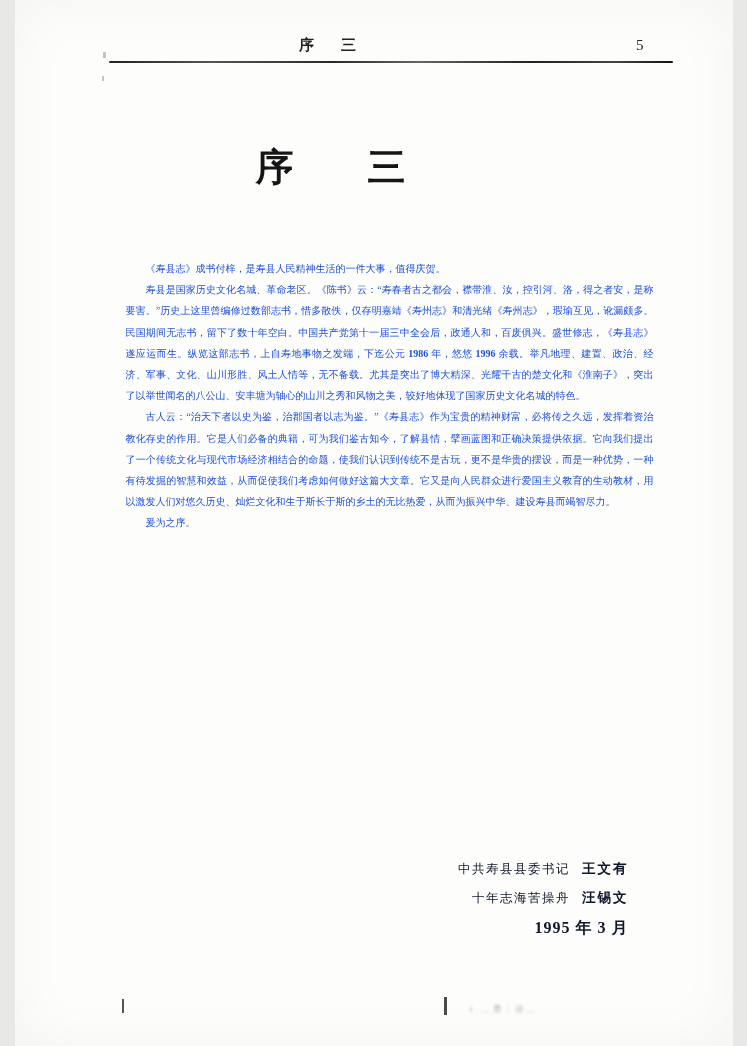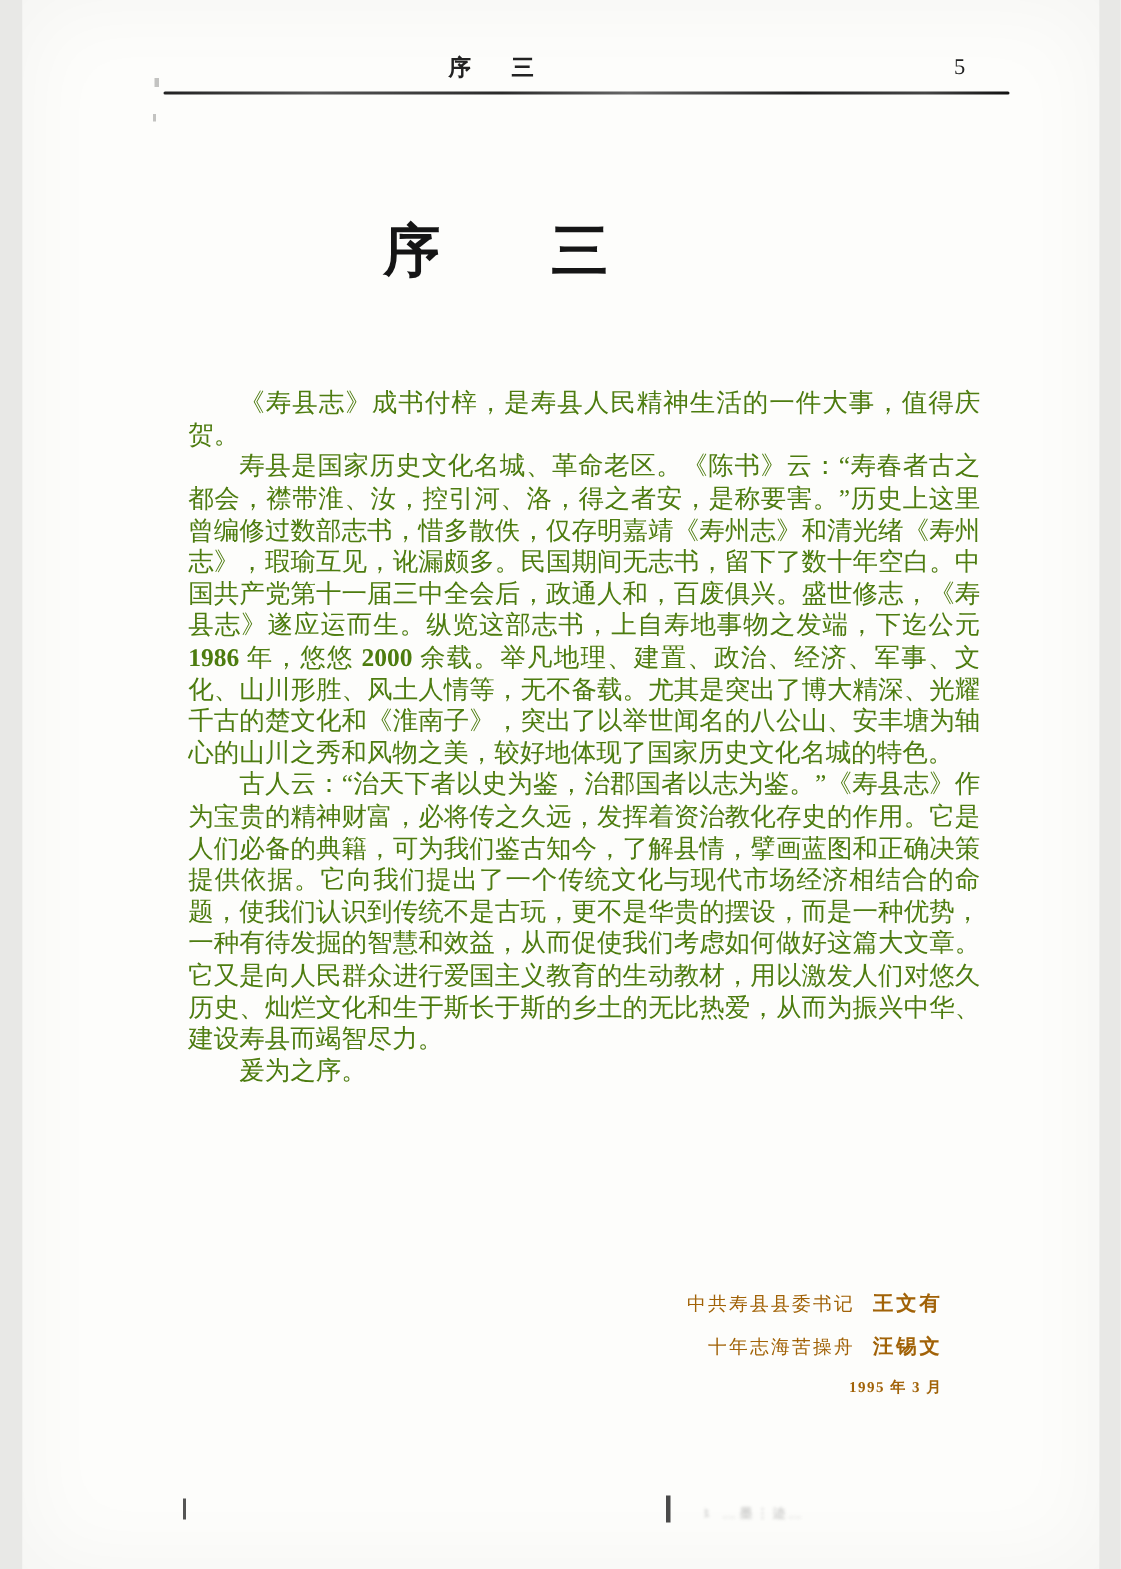--- a/index.html
+++ b/index.html
@@ -52,46 +52,46 @@
     font-size: 38px;
     font-weight: bold;
     letter-spacing: 18px;
     color: #151515;
   }
 
   
   .body-text {
     position: absolute;
     top: 258px; left: 111px; width: 528px;
-    font-size: 17px;
+    font-size: 10px;
     line-height: 21.2px;
     text-align: justify;
-    color: #4d7c0f;
+    color: #1d4ed8;
   }
   .body-text p {
     margin: 0;
     text-indent: 2em;
   }
   .body-text b { font-weight: bold; }
 
   
   .signature-block {
     position: absolute;
     right: 104px; top: 860px;
     text-align: right;
-    color: #a16207;
+    color: #0f172a;
   }
   .signature-line { margin: 0 0 11px 0; font-size: 12.5px; letter-spacing: 1.5px; }
   .signature-line .signature-name {
     font-weight: bold;
     font-size: 13.5px;
     letter-spacing: 2px;
     margin-left: 12px;
   }
-  .signature-date { font-weight: bold; font-size: 10px; letter-spacing: 1px; margin: 2px 0 0 0; }
+  .signature-date { font-weight: bold; font-size: 16px; letter-spacing: 1px; margin: 2px 0 0 0; }
 
   
   .artifact { position: absolute; background: #2a2a2a; }
   .smudge {
     position: absolute;
     color: #7a7a7a;
     font-size: 9px;
     letter-spacing: 2px;
     filter: blur(1px);
     opacity: 0.45;
@@ -106,21 +106,21 @@
   <div class="running-header">
     <div class="running-title">序　三</div>
     <div class="page-number">5</div>
   </div>
   <div class="header-rule"></div>
 
   <h1 class="page-title" style="margin:0;">序　三</h1>
 
   <div class="body-text" id="body-text">
       <p>《寿县志》成书付梓，是寿县人民精神生活的一件大事，值得庆贺。</p>
-      <p>寿县是国家历史文化名城、革命老区。《陈书》云：“寿春者古之都会，襟带淮、汝，控引河、洛，得之者安，是称要害。”历史上这里曾编修过数部志书，惜多散佚，仅存明嘉靖《寿州志》和清光绪《寿州志》，瑕瑜互见，讹漏颇多。民国期间无志书，留下了数十年空白。中国共产党第十一届三中全会后，政通人和，百废俱兴。盛世修志，《寿县志》遂应运而生。纵览这部志书，上自寿地事物之发端，下迄公元 <b>1986</b> 年，悠悠 <b>2000</b> 余载。举凡地理、建置、政治、经济、军事、文化、山川形胜、风土人情等，无不备载。尤其是突出了博大精深、光耀千古的楚文化和《淮南子》，突出了以举世闻名的八公山、安丰塘为轴心的山川之秀和风物之美，较好地体现了国家历史文化名城的特色。</p>
+      <p>寿县是国家历史文化名城、革命老区。《陈书》云：“寿春者古之都会，襟带淮、汝，控引河、洛，得之者安，是称要害。”历史上这里曾编修过数部志书，惜多散佚，仅存明嘉靖《寿州志》和清光绪《寿州志》，瑕瑜互见，讹漏颇多。民国期间无志书，留下了数十年空白。中国共产党第十一届三中全会后，政通人和，百废俱兴。盛世修志，《寿县志》遂应运而生。纵览这部志书，上自寿地事物之发端，下迄公元 <b>1986</b> 年，悠悠 <b>1996</b> 余载。举凡地理、建置、政治、经济、军事、文化、山川形胜、风土人情等，无不备载。尤其是突出了博大精深、光耀千古的楚文化和《淮南子》，突出了以举世闻名的八公山、安丰塘为轴心的山川之秀和风物之美，较好地体现了国家历史文化名城的特色。</p>
       <p>古人云：“治天下者以史为鉴，治郡国者以志为鉴。”《寿县志》作为宝贵的精神财富，必将传之久远，发挥着资治教化存史的作用。它是人们必备的典籍，可为我们鉴古知今，了解县情，擘画蓝图和正确决策提供依据。它向我们提出了一个传统文化与现代市场经济相结合的命题，使我们认识到传统不是古玩，更不是华贵的摆设，而是一种优势，一种有待发掘的智慧和效益，从而促使我们考虑如何做好这篇大文章。它又是向人民群众进行爱国主义教育的生动教材，用以激发人们对悠久历史、灿烂文化和生于斯长于斯的乡土的无比热爱，从而为振兴中华、建设寿县而竭智尽力。</p>
       <p>爰为之序。</p>
     </div>
 
   <div class="signature-block" id="signature-block">
     <p class="signature-line"><span>中共寿县县委书记</span><span class="signature-name">王文有</span></p>
       <p class="signature-line"><span>十年志海苦操舟</span><span class="signature-name">汪锡文</span></p>
       <p class="signature-date">1995 年 3 月</p>
   </div>
 

